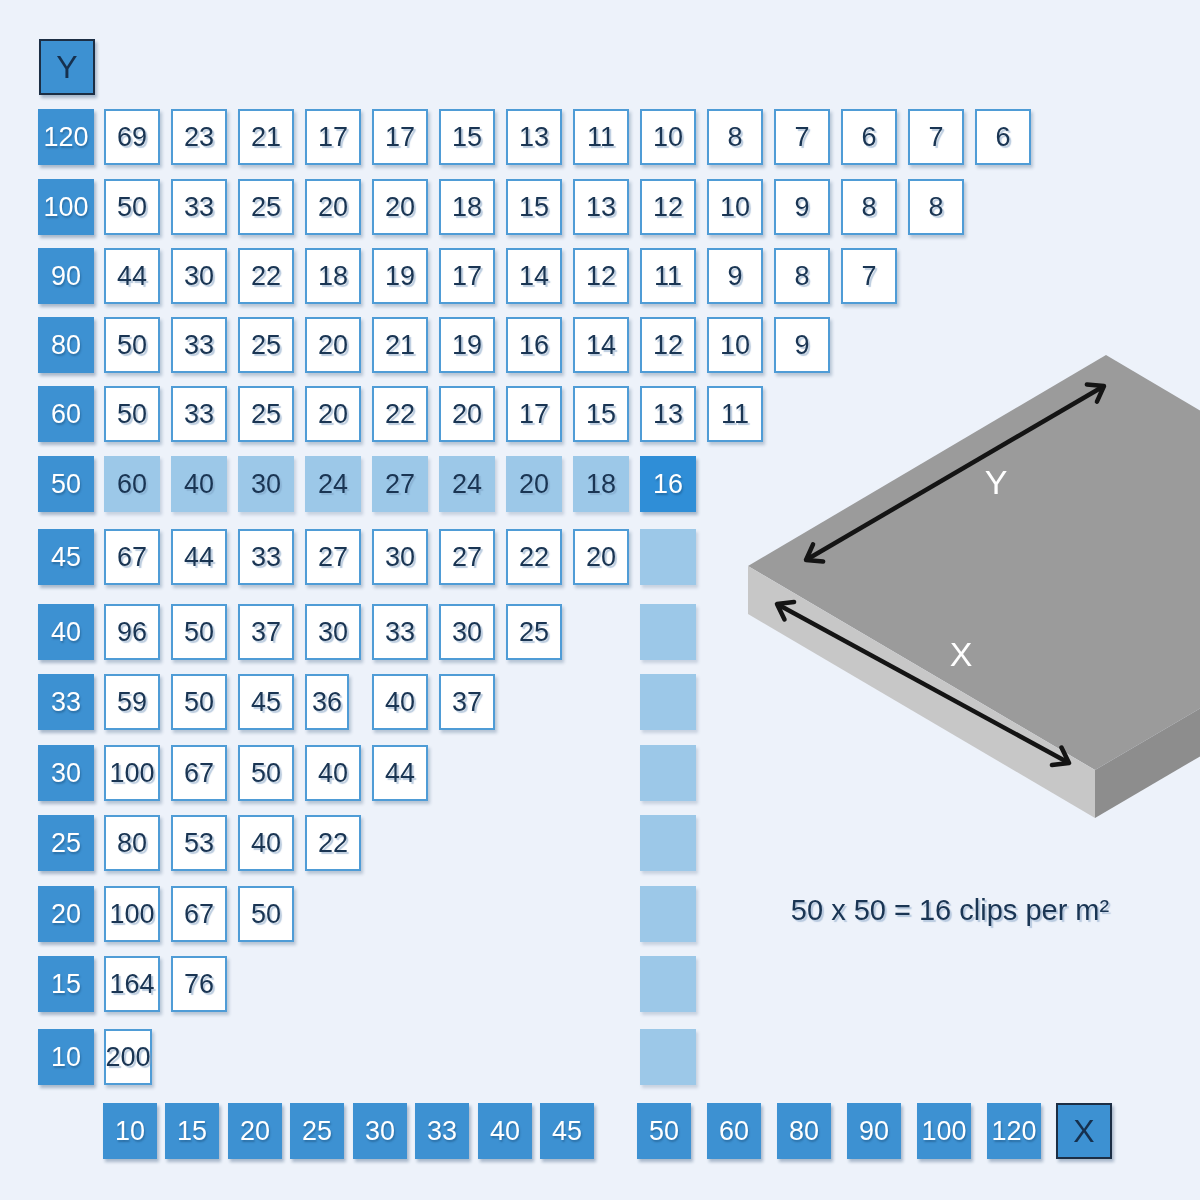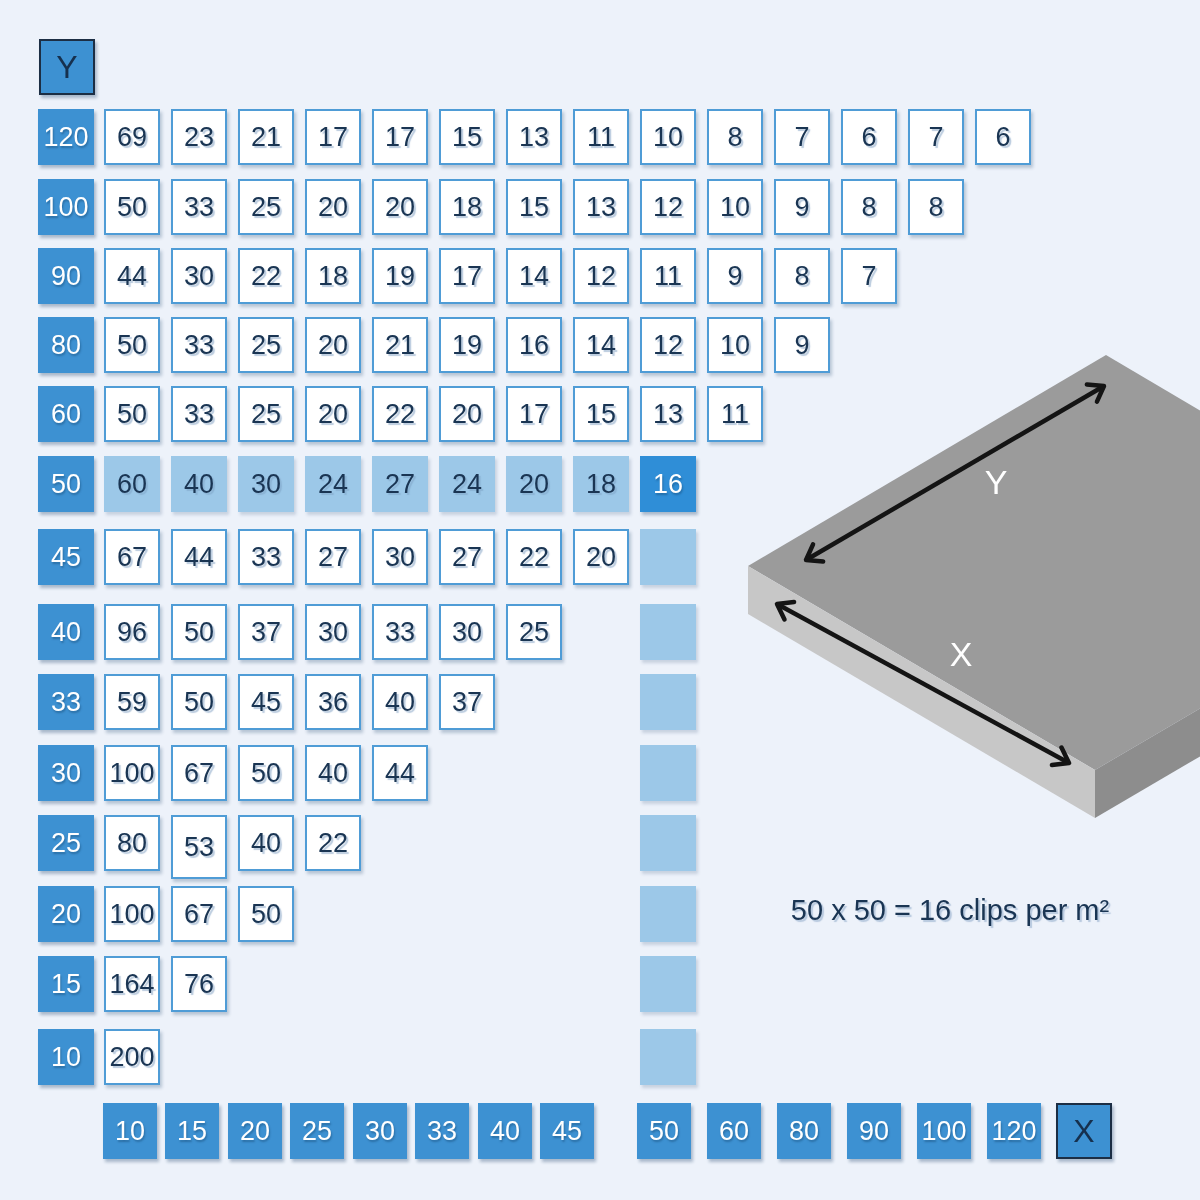--- a/index.html
+++ b/index.html
@@ -138,48 +138,48 @@
       <div class="bx white" style="left: 238px; top: 604px; width: 56px; height: 56px;">37</div>
       <div class="bx white" style="left: 305px; top: 604px; width: 56px; height: 56px;">30</div>
       <div class="bx white" style="left: 372px; top: 604px; width: 56px; height: 56px;">33</div>
       <div class="bx white" style="left: 439px; top: 604px; width: 56px; height: 56px;">30</div>
       <div class="bx white" style="left: 506px; top: 604px; width: 56px; height: 56px;">25</div>
       <div class="bx hl" style="left: 640px; top: 604px; width: 56px; height: 56px;"></div>
       <div class="bx blue" style="left: 38px; top: 674px; width: 56px; height: 56px;">33</div>
       <div class="bx white" style="left: 104px; top: 674px; width: 56px; height: 56px;">59</div>
       <div class="bx white" style="left: 171px; top: 674px; width: 56px; height: 56px;">50</div>
       <div class="bx white" style="left: 238px; top: 674px; width: 56px; height: 56px;">45</div>
-      <div class="bx white" style="left: 305px; top: 674px; width: 56px; height: 56px;">36</div>
+      <div class="bx white" style="left: 305px; top: 674px; width: 44px; height: 56px;">36</div>
       <div class="bx white" style="left: 372px; top: 674px; width: 56px; height: 56px;">40</div>
       <div class="bx white" style="left: 439px; top: 674px; width: 56px; height: 56px;">37</div>
       <div class="bx hl" style="left: 640px; top: 674px; width: 56px; height: 56px;"></div>
       <div class="bx blue" style="left: 38px; top: 745px; width: 56px; height: 56px;">30</div>
       <div class="bx white" style="left: 104px; top: 745px; width: 56px; height: 56px;">100</div>
       <div class="bx white" style="left: 171px; top: 745px; width: 56px; height: 56px;">67</div>
       <div class="bx white" style="left: 238px; top: 745px; width: 56px; height: 56px;">50</div>
       <div class="bx white" style="left: 305px; top: 745px; width: 56px; height: 56px;">40</div>
       <div class="bx white" style="left: 372px; top: 745px; width: 56px; height: 56px;">44</div>
       <div class="bx hl" style="left: 640px; top: 745px; width: 56px; height: 56px;"></div>
       <div class="bx blue" style="left: 38px; top: 815px; width: 56px; height: 56px;">25</div>
       <div class="bx white" style="left: 104px; top: 815px; width: 56px; height: 56px;">80</div>
-      <div class="bx white" style="left: 171px; top: 815px; width: 56px; height: 64px;">53</div>
+      <div class="bx white" style="left: 171px; top: 815px; width: 56px; height: 56px;">53</div>
       <div class="bx white" style="left: 238px; top: 815px; width: 56px; height: 56px;">40</div>
       <div class="bx white" style="left: 305px; top: 815px; width: 56px; height: 56px;">22</div>
       <div class="bx hl" style="left: 640px; top: 815px; width: 56px; height: 56px;"></div>
       <div class="bx blue" style="left: 38px; top: 886px; width: 56px; height: 56px;">20</div>
       <div class="bx white" style="left: 104px; top: 886px; width: 56px; height: 56px;">100</div>
       <div class="bx white" style="left: 171px; top: 886px; width: 56px; height: 56px;">67</div>
       <div class="bx white" style="left: 238px; top: 886px; width: 56px; height: 56px;">50</div>
       <div class="bx hl" style="left: 640px; top: 886px; width: 56px; height: 56px;"></div>
       <div class="bx blue" style="left: 38px; top: 956px; width: 56px; height: 56px;">15</div>
       <div class="bx white" style="left: 104px; top: 956px; width: 56px; height: 56px;">164</div>
       <div class="bx white" style="left: 171px; top: 956px; width: 56px; height: 56px;">76</div>
       <div class="bx hl" style="left: 640px; top: 956px; width: 56px; height: 56px;"></div>
       <div class="bx blue" style="left: 38px; top: 1029px; width: 56px; height: 56px;">10</div>
-      <div class="bx white" style="left: 104px; top: 1029px; width: 56px; height: 56px;">200</div>
+      <div class="bx white" style="left: 104px; top: 1029px; width: 48px; height: 56px;">200</div>
       <div class="bx hl" style="left: 640px; top: 1029px; width: 56px; height: 56px;"></div>
       <div class="bx blue" style="left: 103px; top: 1103px; width: 54px; height: 56px;">10</div>
       <div class="bx blue" style="left: 165px; top: 1103px; width: 54px; height: 56px;">15</div>
       <div class="bx blue" style="left: 228px; top: 1103px; width: 54px; height: 56px;">20</div>
       <div class="bx blue" style="left: 290px; top: 1103px; width: 54px; height: 56px;">25</div>
       <div class="bx blue" style="left: 353px; top: 1103px; width: 54px; height: 56px;">30</div>
       <div class="bx blue" style="left: 415px; top: 1103px; width: 54px; height: 56px;">33</div>
       <div class="bx blue" style="left: 478px; top: 1103px; width: 54px; height: 56px;">40</div>
       <div class="bx blue" style="left: 540px; top: 1103px; width: 54px; height: 56px;">45</div>
       <div class="bx blue" style="left: 637px; top: 1103px; width: 54px; height: 56px;">50</div>

